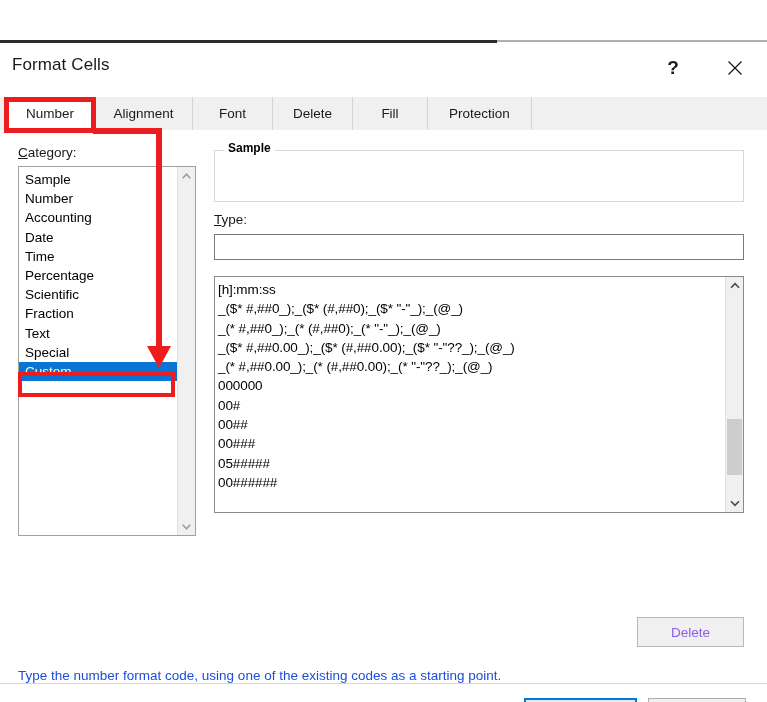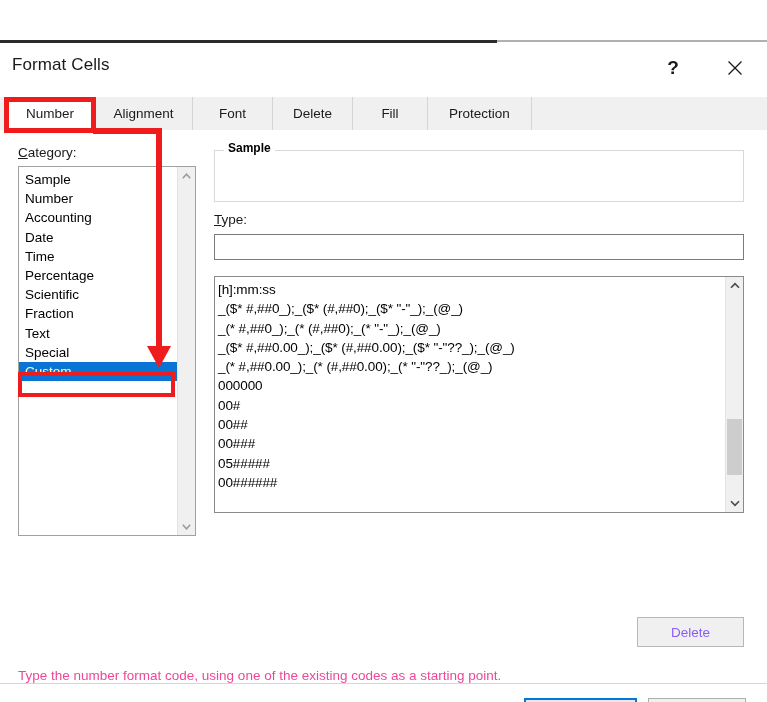--- a/index.html
+++ b/index.html
@@ -250,21 +250,21 @@
     font-family: "Liberation Sans", sans-serif;
     font-size: 13.5px;
     cursor: default;
   }
 
   
   #help-text {
     position: absolute;
     left: 18px; top: 538px;
     font-size: 13.5px;
-    color: #ec4899;
+    color: #1d4ed8;
     white-space: nowrap;
   }
 
   
   #footer {
     position: absolute;
     left: 0; top: 643px;
     width: 767px; height: 59px;
     background: #ffffff;
     border-top: 1px solid #d7d7d7;

